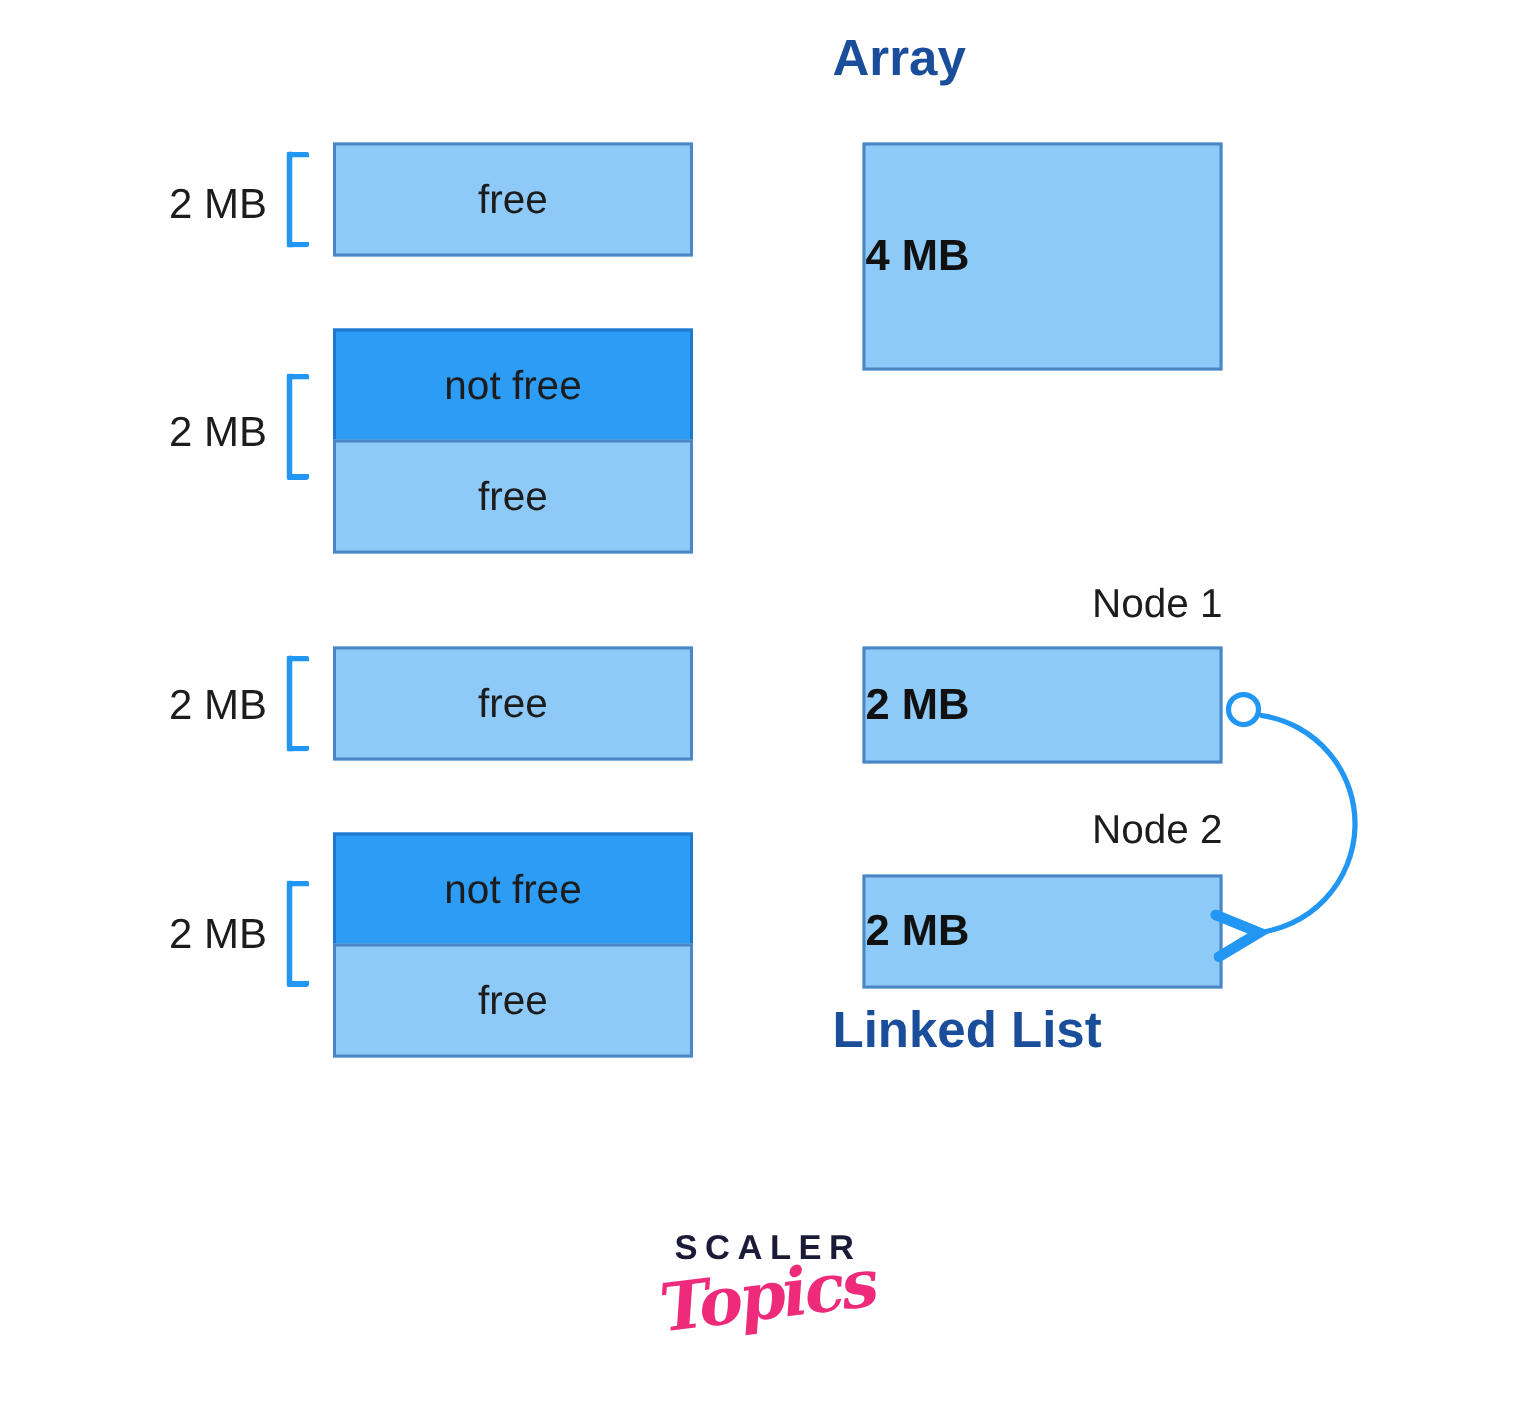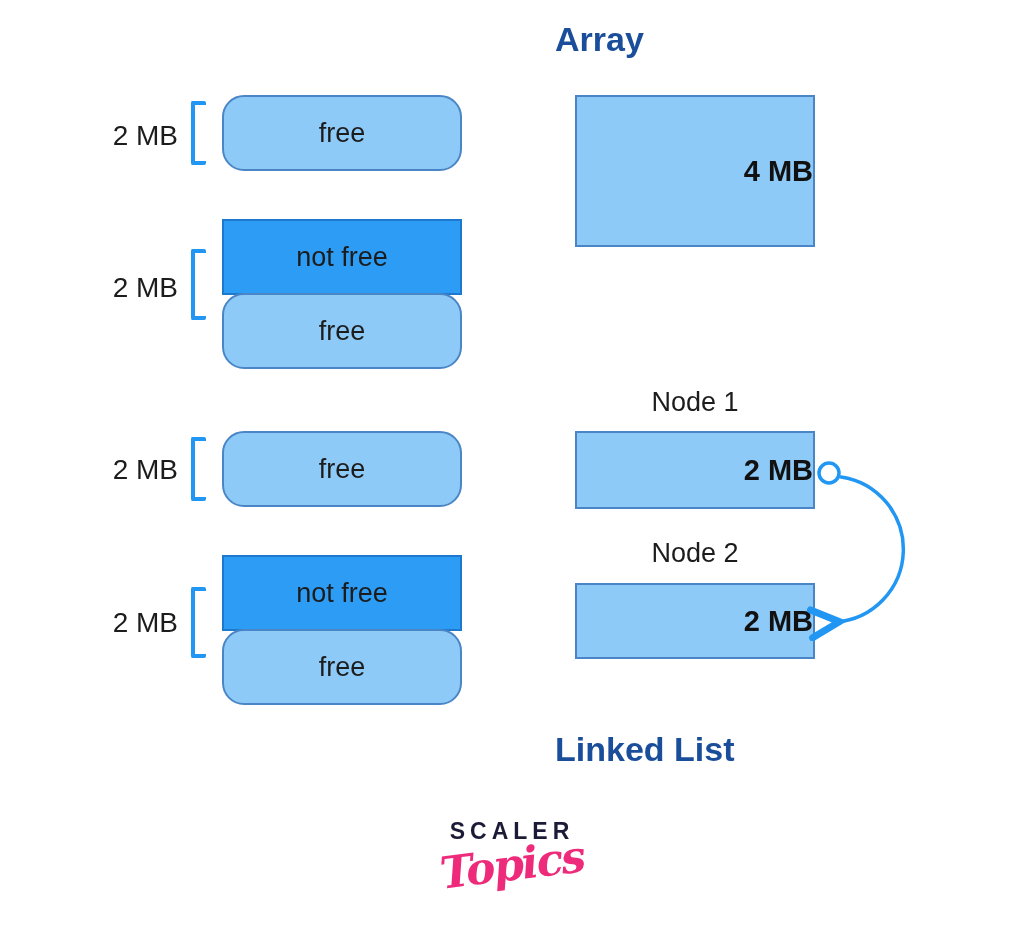--- a/index.html
+++ b/index.html
@@ -10,47 +10,47 @@
   .abs{position:absolute;}
   
   .stack{position:absolute;left:222px;width:240px;}
   .block{
     box-sizing:border-box;width:240px;height:76px;margin-top:-2px;
     display:flex;align-items:center;justify-content:center;
     font-size:27px;color:var(--text-dark);
     border:2px solid var(--block-border);
   }
   .block:first-child{margin-top:0;}
-  .block.free{background:var(--free-fill);border-radius:22px;}
+  .block.free{background:var(--free-fill);}
   .block.allocated{background:var(--allocated-fill);border-color:var(--allocated-border);margin-top:48px;}
   
   .bracket{
     box-sizing:border-box;position:absolute;width:15px;
     border-left:4px solid var(--bracket-blue);
     border-top:4px solid var(--bracket-blue);
     border-bottom:4px solid var(--bracket-blue);
     border-radius:2px;
   }
   .size-label{
     position:absolute;left:100px;width:78px;text-align:right;
     font-size:28px;line-height:30px;color:var(--text-dark);
   }
   
   .bigbox{
     box-sizing:border-box;position:absolute;left:575px;width:240px;
     background:var(--free-fill);border:2px solid var(--block-border);
-    display:flex;align-items:center;justify-content:flex-end;
+    display:flex;align-items:center;justify-content:flex-start;
     font-size:29px;font-weight:bold;color:#111111;
   }
   .heading{
     position:absolute;left:555px;width:280px;text-align:left;
     font-size:34px;font-weight:bold;color:var(--heading-blue);
   }
   .node-label{
-    position:absolute;left:575px;width:240px;text-align:center;
+    position:absolute;left:575px;width:240px;text-align:right;
     font-size:27px;color:var(--text-dark);
   }
   
   .logo{position:absolute;left:432px;top:818px;width:160px;text-align:center;}
   .logo .brand{
     font-size:23px;font-weight:bold;letter-spacing:5px;color:var(--logo-navy);
   }
   .logo .product{
     font-family:"DejaVu Serif", serif;font-style:italic;font-weight:bold;
     font-size:44px;line-height:44px;color:var(--logo-pink);
@@ -98,21 +98,21 @@
 <div class="size-label" style="top:608px">2 MB</div>
 
 <div class="node-label" style="top:387px">Node 1</div>
 <div class="bigbox" style="top:431px;height:78px">
   <span>2 MB</span>
 </div>
 <div class="node-label" style="top:538px">Node 2</div>
 <div class="bigbox" style="top:583px;height:76px">
   <span>2 MB</span>
 </div>
-<div class="heading" style="top:730px">Linked List</div>
+<div class="heading" style="top:668px">Linked List</div>
 
 <svg class="abs" style="left:805px;top:450px" width="130" height="200" viewBox="0 0 130 200">
   <defs>
     <marker id="arrowhead" markerWidth="12" markerHeight="12" refX="3" refY="5" orient="auto">
       <path d="M 10 1 L 2 5 L 10 9" fill="none" stroke="#2196f3" stroke-width="2" stroke-linecap="round"></path>
     </marker>
   </defs>
   <path d="M 36 27 A 73 73 0 0 1 31 172" fill="none" stroke="#2196f3" stroke-width="3.5" stroke-linecap="round" marker-end="url(#arrowhead)"></path>
   <circle cx="24" cy="23" r="10" fill="#ffffff" stroke="#2196f3" stroke-width="3.5"></circle>
 </svg>

